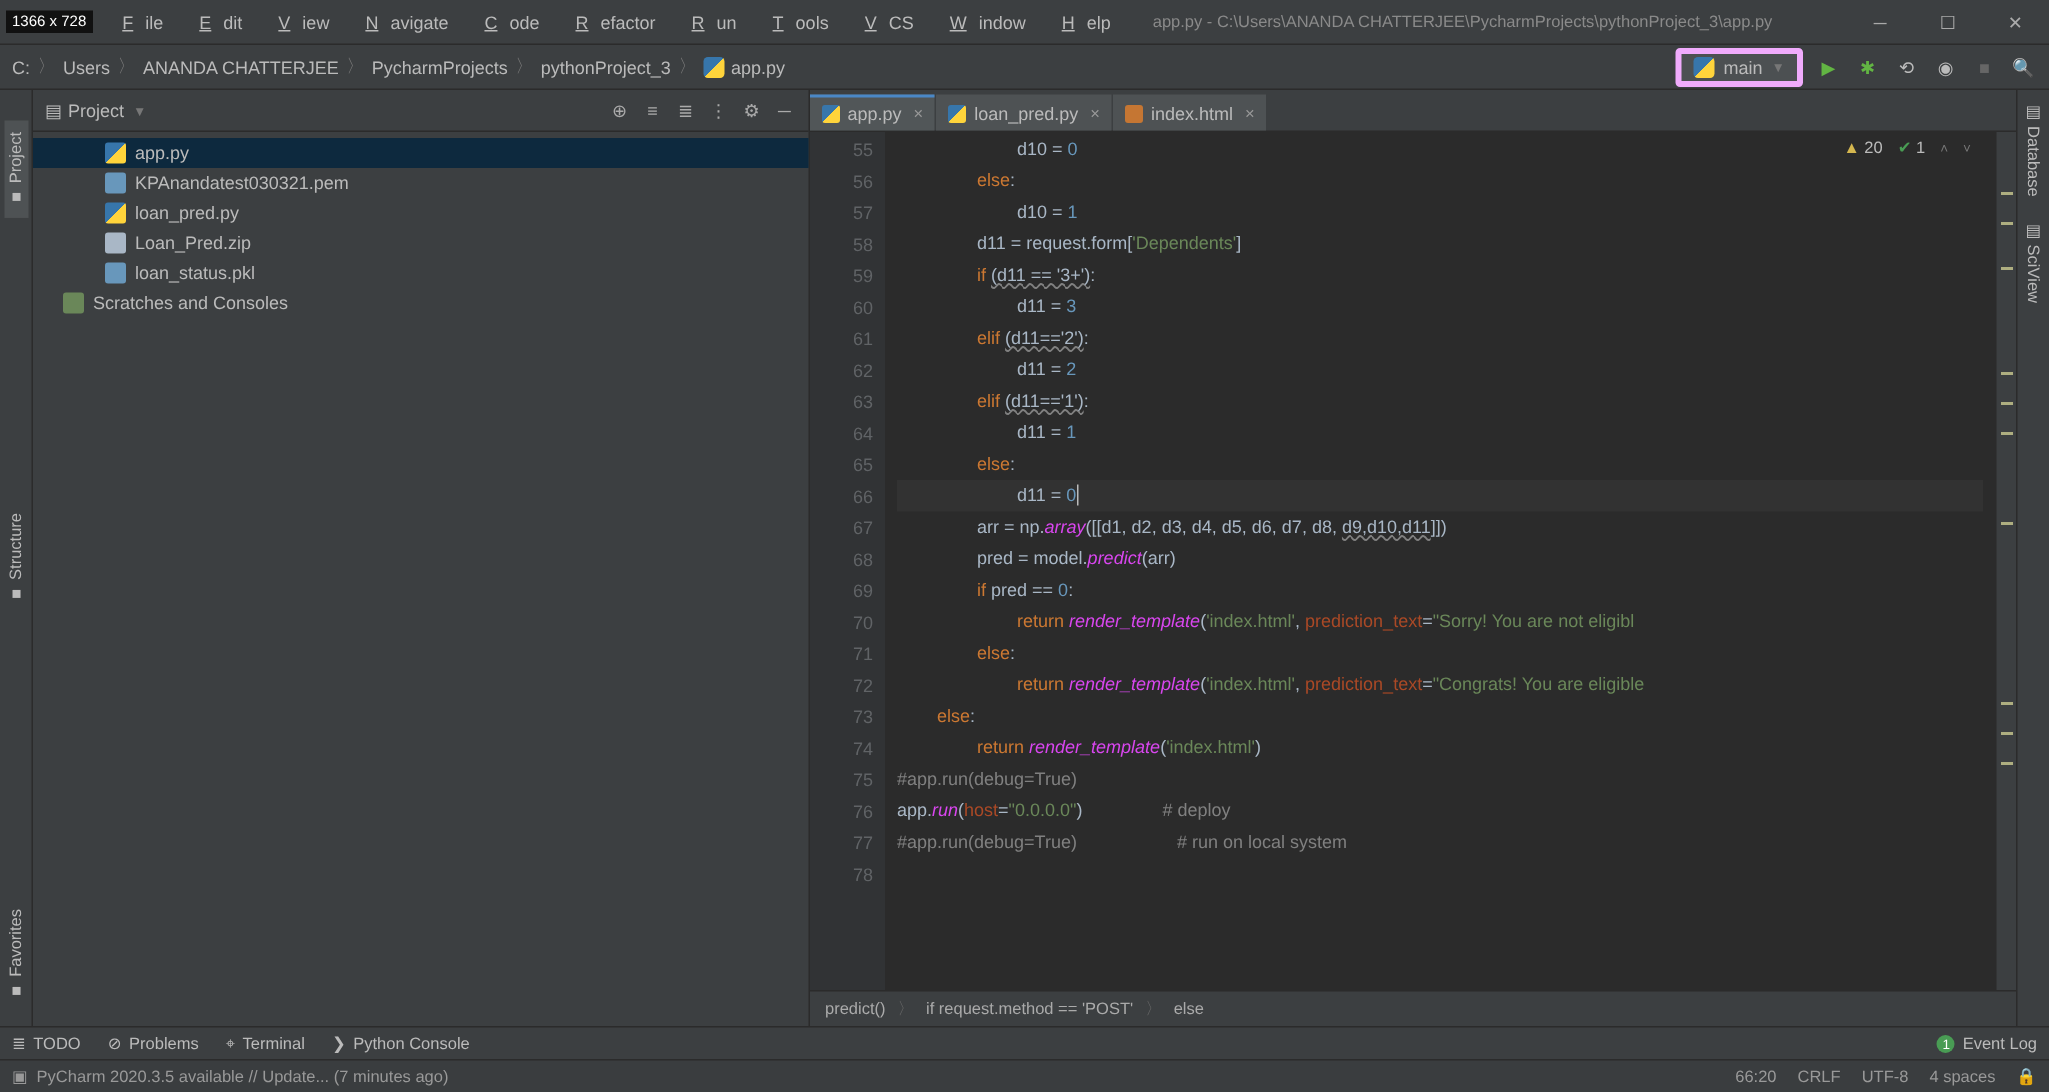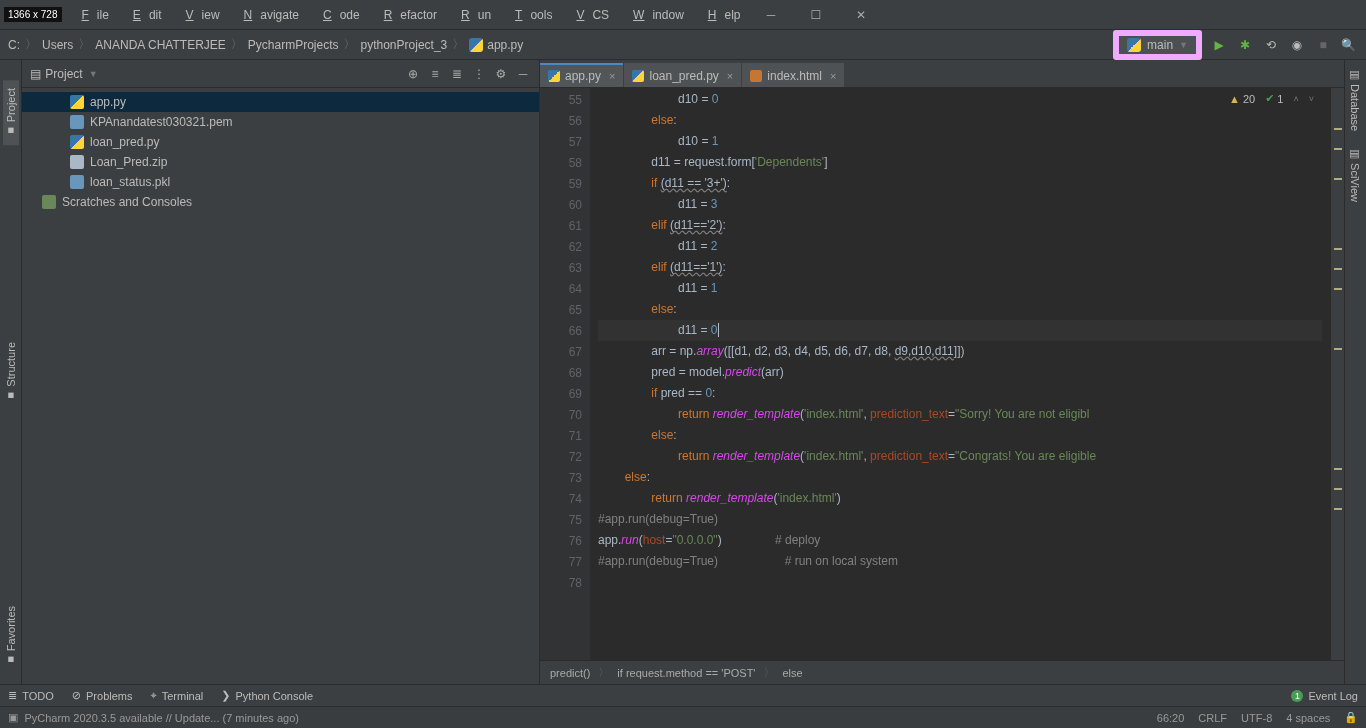--- a/index.html
+++ b/index.html
@@ -7,21 +7,21 @@
 .titlebar { height:30px; background:#3c3f41; display:flex; align-items:center; border-bottom:1px solid #2b2b2b; }
 .menubar { display:flex; height:100%; align-items:center; }
 .menubar span { padding:0 8px; color:#bbb; height:100%; display:flex; align-items:center; cursor:pointer; }
 .title { flex:1; text-align:left; color:#8a8a8a; padding-left:20px; font-size:11px; }
 .winbtns { display:flex; height:100%; }
 .winbtns div { width:45px; height:100%; display:flex; align-items:center; justify-content:center; color:#aaa; cursor:pointer; }
 .navbar { height:30px; background:#3c3f41; display:flex; align-items:center; padding:0 8px; border-bottom:1px solid #2b2b2b; }
 .breadcrumb { display:flex; align-items:center; font-size:12px; color:#bbb; }
 .breadcrumb .sep { margin:0 5px; color:#777; }
 .navbar .spacer { flex:1; }
-.config { background:#4c5052; border:6px solid #f0abfc; border-radius:3px; padding:2px 8px; display:flex; align-items:center; margin-right:8px; cursor:pointer; }
+.config { background:#4c5052; border:4px solid #f0abfc; border-radius:3px; padding:2px 8px; display:flex; align-items:center; margin-right:8px; cursor:pointer; }
 .pyicon { width:14px; height:14px; margin-right:6px; background:linear-gradient(135deg,#3776ab 50%,#ffd43b 50%); border-radius:3px; }
 .navicons { display:flex; align-items:center; gap:8px; }
 .navicons div { width:18px; height:18px; cursor:pointer; display:flex; align-items:center; justify-content:center; }
 .main { display:flex; height:calc(100% - 30px - 30px - 22px - 22px); }
 .leftgutter { width:22px; background:#3c3f41; border-right:1px solid #2b2b2b; display:flex; flex-direction:column; align-items:center; padding-top:20px; }
 .leftgutter .tab { writing-mode:vertical-rl; transform:rotate(180deg); padding:8px 2px; font-size:11px; color:#bbb; cursor:pointer; margin-bottom:10px; }
 .leftgutter .active { background:#4e5254; }
 .sidebar { width:518px; background:#3c3f41; border-right:1px solid #2b2b2b; display:flex; flex-direction:column; }
 .sidehead { height:28px; display:flex; align-items:center; padding:0 8px; border-bottom:1px solid #2b2b2b; }
 .sidehead .title-s { display:flex; align-items:center; flex:1; font-size:12px; }
@@ -88,20 +88,21 @@
       <span><span class="underline-letter">V</span>iew</span>
       <span><span class="underline-letter">N</span>avigate</span>
       <span><span class="underline-letter">C</span>ode</span>
       <span><span class="underline-letter">R</span>efactor</span>
       <span><span class="underline-letter">R</span>un</span>
       <span><span class="underline-letter">T</span>ools</span>
       <span><span class="underline-letter">V</span>CS</span>
       <span><span class="underline-letter">W</span>indow</span>
       <span><span class="underline-letter">H</span>elp</span>
     </div>
+  <div class="title">app.py - C:\Users\ANANDA CHATTERJEE\PycharmProjects\pythonProject_3\app.py</div>
   <div class="winbtns">
     <div>─</div>
     <div>☐</div>
     <div>✕</div>
   </div>
 </div>
 
 <div class="navbar">
   <div class="breadcrumb" id="breadcrumb">
       <span>C:</span>

